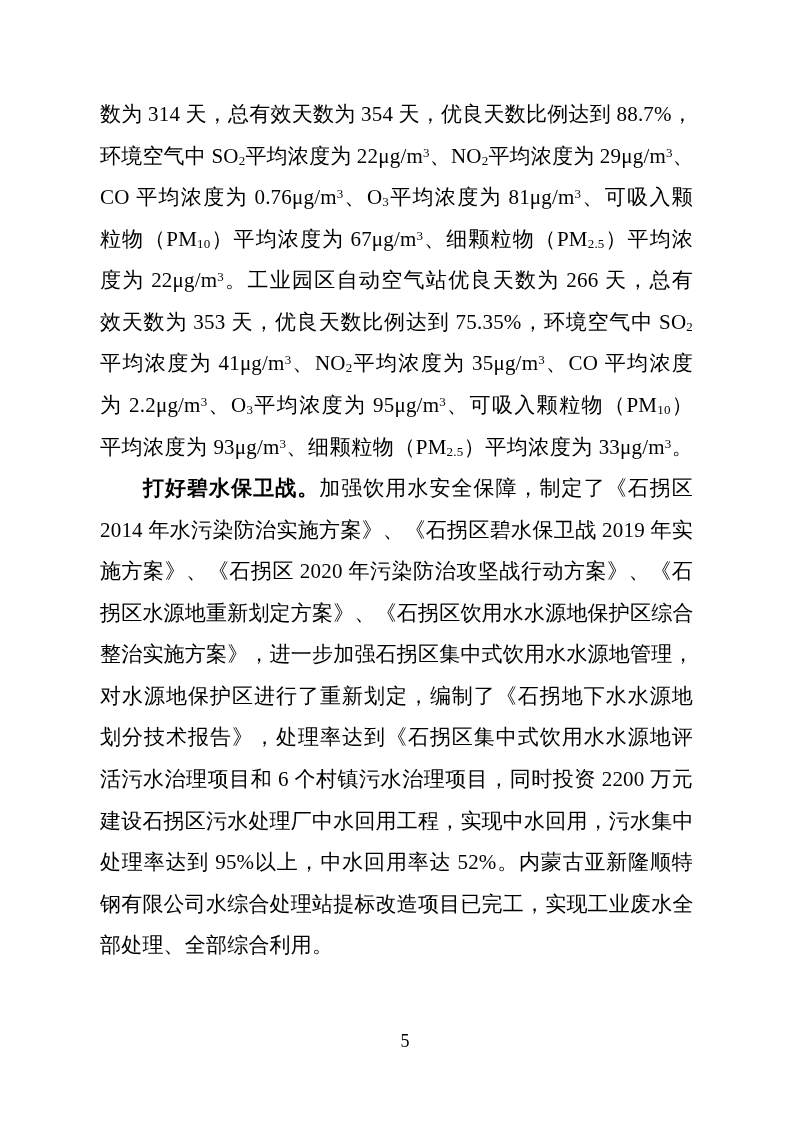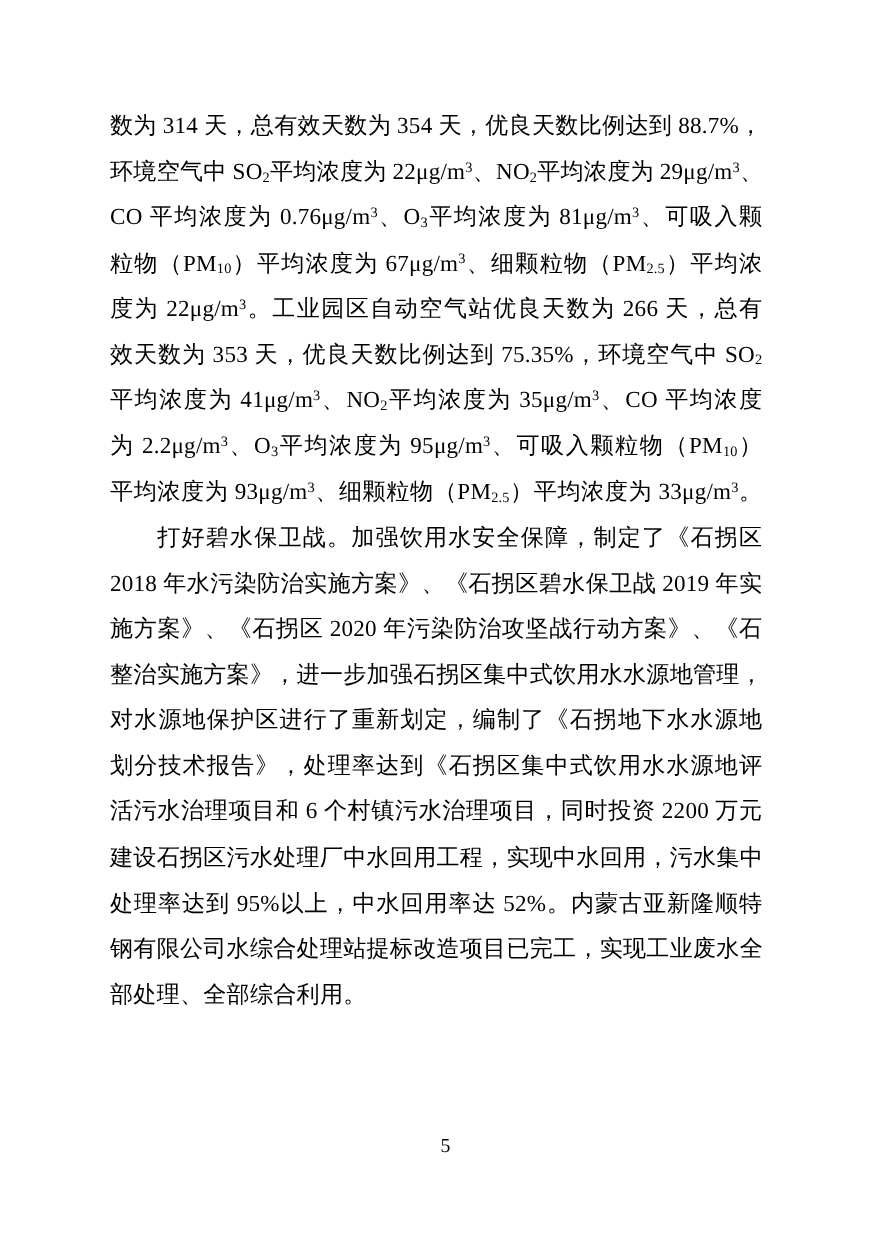--- a/index.html
+++ b/index.html
@@ -47,21 +47,21 @@
     font-size: 0.62em;
     line-height: 0;
     vertical-align: -0.18em;
   }
   .line sup {
     font-size: 0.62em;
     line-height: 0;
     vertical-align: 0.5em;
   }
   .line b.lead {
-    font-weight: 400;
+    font-weight: 700;
   }
   .footer-pagenum {
     position: absolute;
     left: 405px;
     top: 1041px;
     transform: translate(-50%, -50%);
     font-size: 18px;
     line-height: 18px;
     color: #000000;
   }
@@ -79,22 +79,23 @@
       <div class="line">粒物（PM<sub>10</sub>）平均浓度为 67μg/m<sup>3</sup>、细颗粒物（PM<sub>2.5</sub>）平均浓</div>
       <div class="line">度为 22μg/m<sup>3</sup>。工业园区自动空气站优良天数为 266 天，总有</div>
       <div class="line">效天数为 353 天，优良天数比例达到 75.35%，环境空气中 SO<sub>2</sub></div>
       <div class="line">平均浓度为 41μg/m<sup>3</sup>、NO<sub>2</sub>平均浓度为 35μg/m<sup>3</sup>、CO 平均浓度</div>
       <div class="line">为 2.2μg/m<sup>3</sup>、O<sub>3</sub>平均浓度为 95μg/m<sup>3</sup>、可吸入颗粒物（PM<sub>10</sub>）</div>
       <div class="line">平均浓度为 93μg/m<sup>3</sup>、细颗粒物（PM<sub>2.5</sub>）平均浓度为 33μg/m<sup>3</sup>。</div>
     </div>
 
     <div class="para">
       <div class="line indent"><b class="lead">打好碧水保卫战。</b>加强饮用水安全保障，制定了《石拐区</div>
-      <div class="line">2018 年水污染防治实施方案》、《石拐区碧水保卫战 2019 年实</div>
+      <div class="line">2014 年水污染防治实施方案》、《石拐区碧水保卫战 2019 年实</div>
       <div class="line">施方案》、《石拐区 2020 年污染防治攻坚战行动方案》、《石</div>
+      <div class="line">拐区水源地重新划定方案》、《石拐区饮用水水源地保护区综合</div>
       <div class="line">整治实施方案》，进一步加强石拐区集中式饮用水水源地管理，</div>
       <div class="line">对水源地保护区进行了重新划定，编制了《石拐地下水水源地</div>
       <div class="line">划分技术报告》，处理率达到《石拐区集中式饮用水水源地评</div>
       <div class="line">活污水治理项目和 6 个村镇污水治理项目，同时投资 2200 万元</div>
       <div class="line">建设石拐区污水处理厂中水回用工程，实现中水回用，污水集中</div>
       <div class="line">处理率达到 95%以上，中水回用率达 52%。内蒙古亚新隆顺特</div>
       <div class="line">钢有限公司水综合处理站提标改造项目已完工，实现工业废水全</div>
       <div class="line flow-last">部处理、全部综合利用。</div>
     </div>
 

